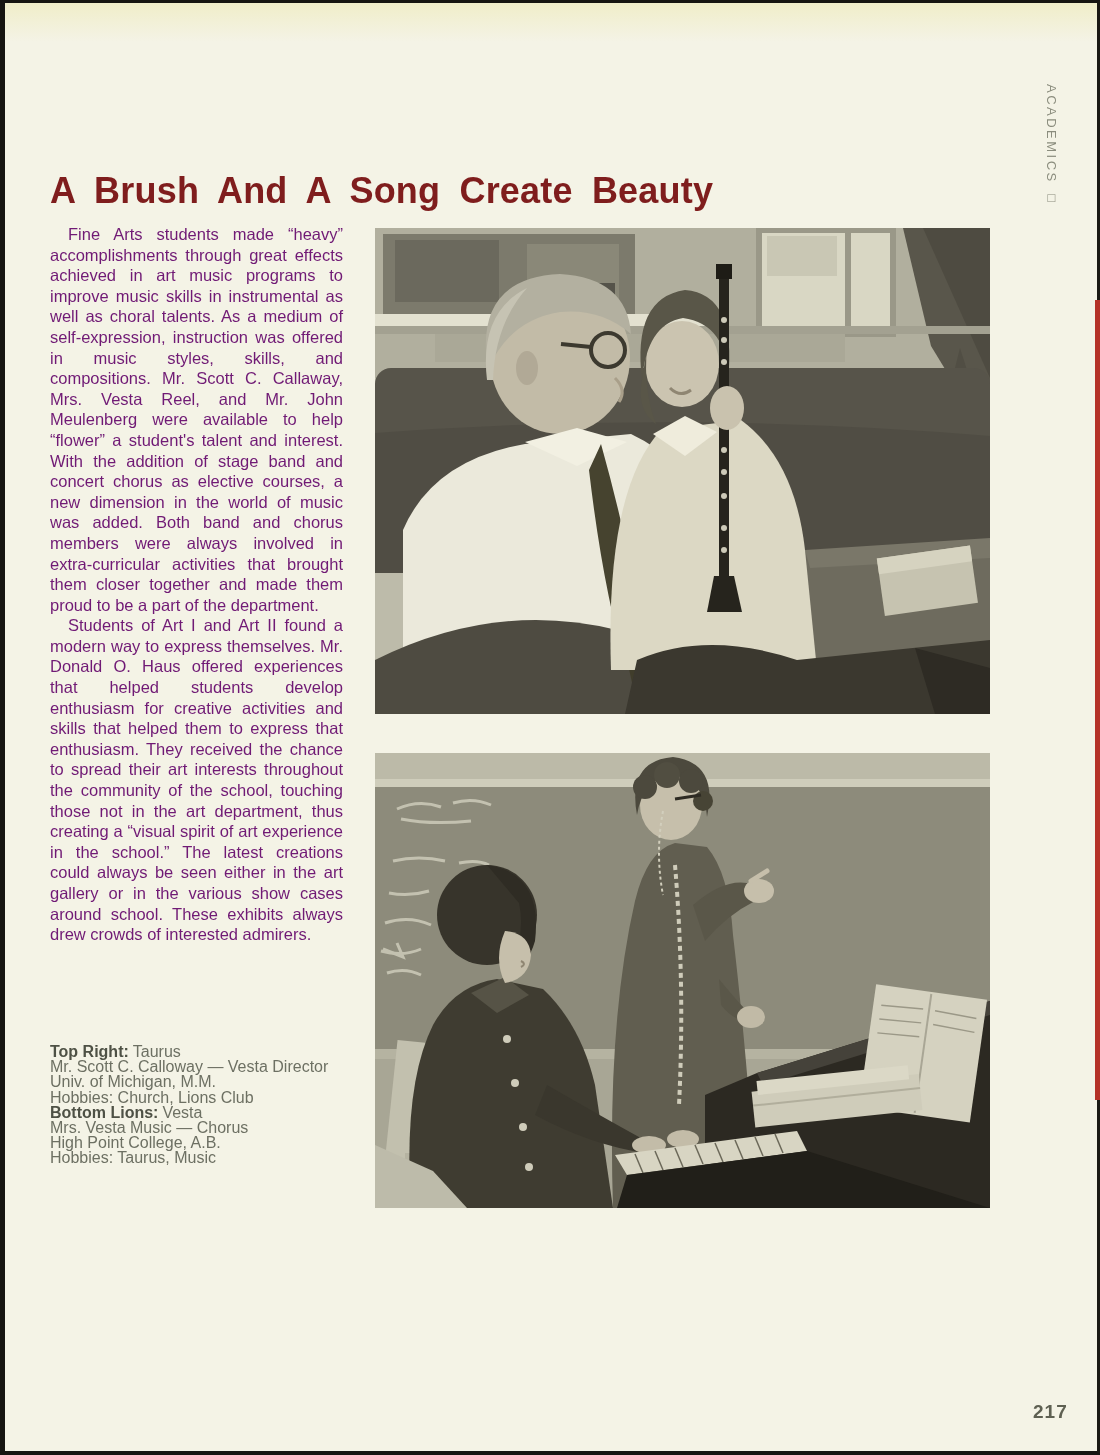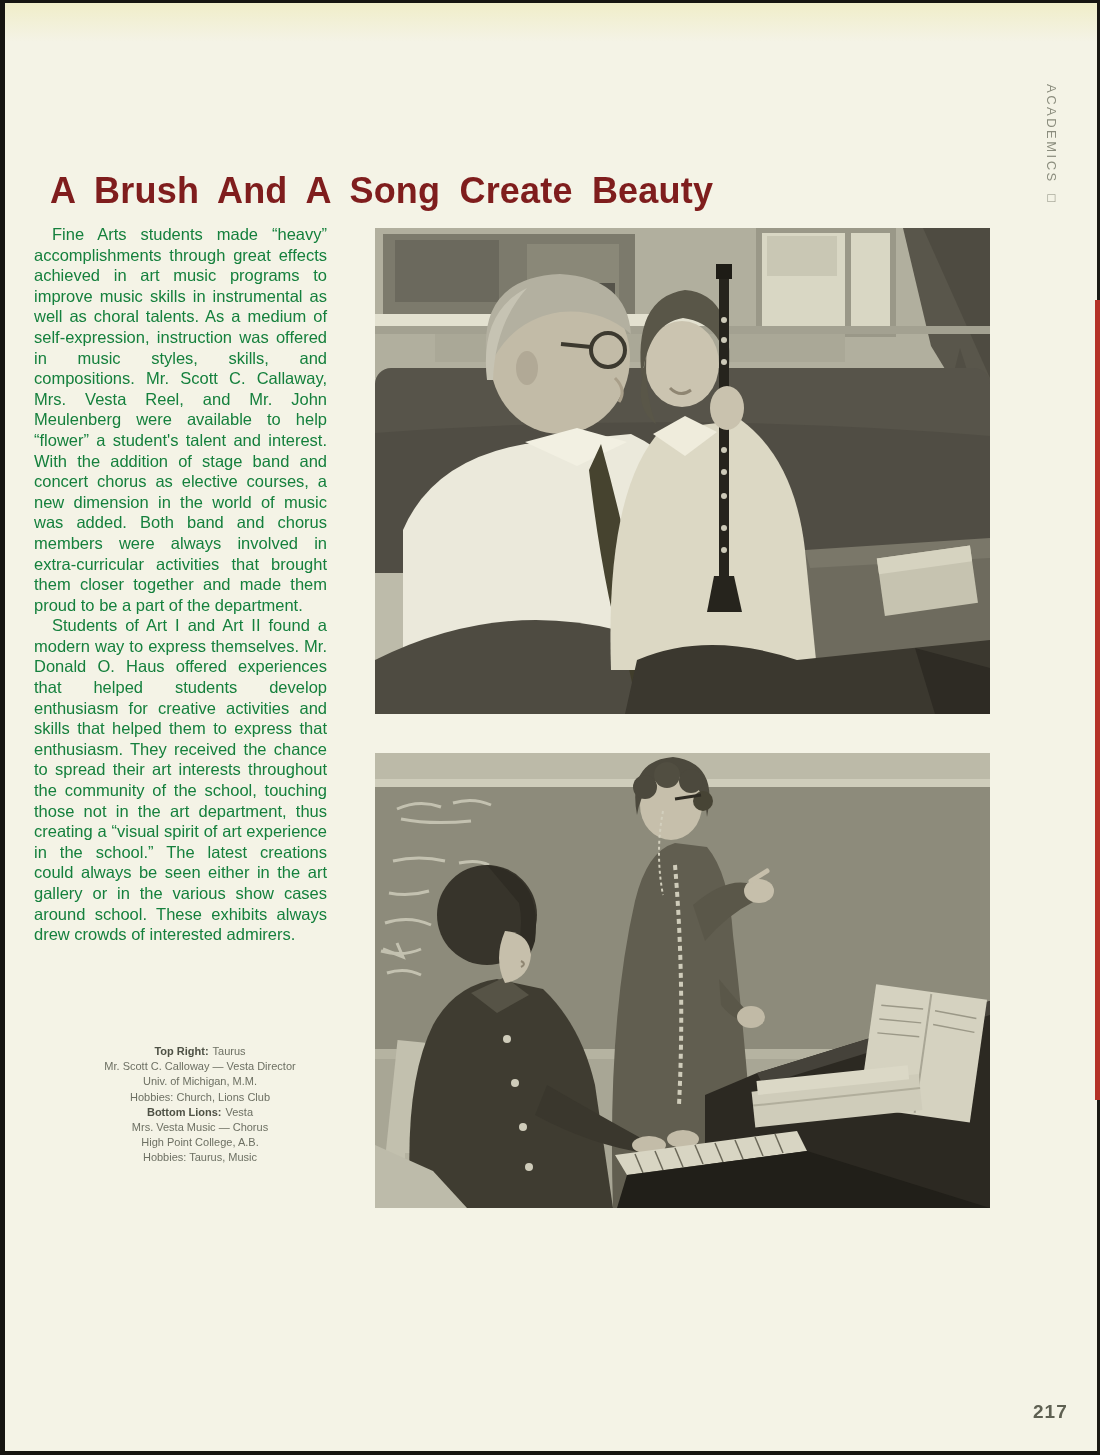--- a/index.html
+++ b/index.html
@@ -30,28 +30,28 @@
     position:absolute;top:84px;left:1044px;z-index:2;
     writing-mode:vertical-rl;text-orientation:mixed;
     font-size:13px;letter-spacing:2.5px;color:#8b8d7e;
   }
   .page-title{
     position:absolute;left:50px;top:146px;width:760px;z-index:2;
     font-size:36px;font-weight:700;color:#7f1d1d;
     letter-spacing:0.2px;word-spacing:9px;white-space:nowrap;
   }
   .body-col{
-    position:absolute;left:34px;top:224px;width:293px;z-index:2;
-    font-size:16.5px;line-height:20.6px;color:#15803d;
+    position:absolute;left:50px;top:224px;width:293px;z-index:2;
+    font-size:16.5px;line-height:20.6px;color:#701a75;
     text-align:justify;
   }
   .body-col p{margin:0;text-indent:18px;}
   .captions{
     position:absolute;left:50px;top:1044px;width:300px;z-index:2;
-    font-size:11px;line-height:15.2px;color:#6d7063;text-align:center;
+    font-size:16px;line-height:15.2px;color:#6d7063;
   }
   .cap-strong{font-weight:700;color:#4e5145;margin-right:4px;}
   .page-number{
     position:absolute;left:1033px;top:1401px;z-index:2;
     font-size:19px;font-weight:700;color:#5e6052;letter-spacing:1px;
   }
   .photo{
     position:absolute;z-index:2;overflow:hidden;background:#bdbbaa;
   }
   .photo-top{left:375px;top:228px;width:615px;height:486px;}

